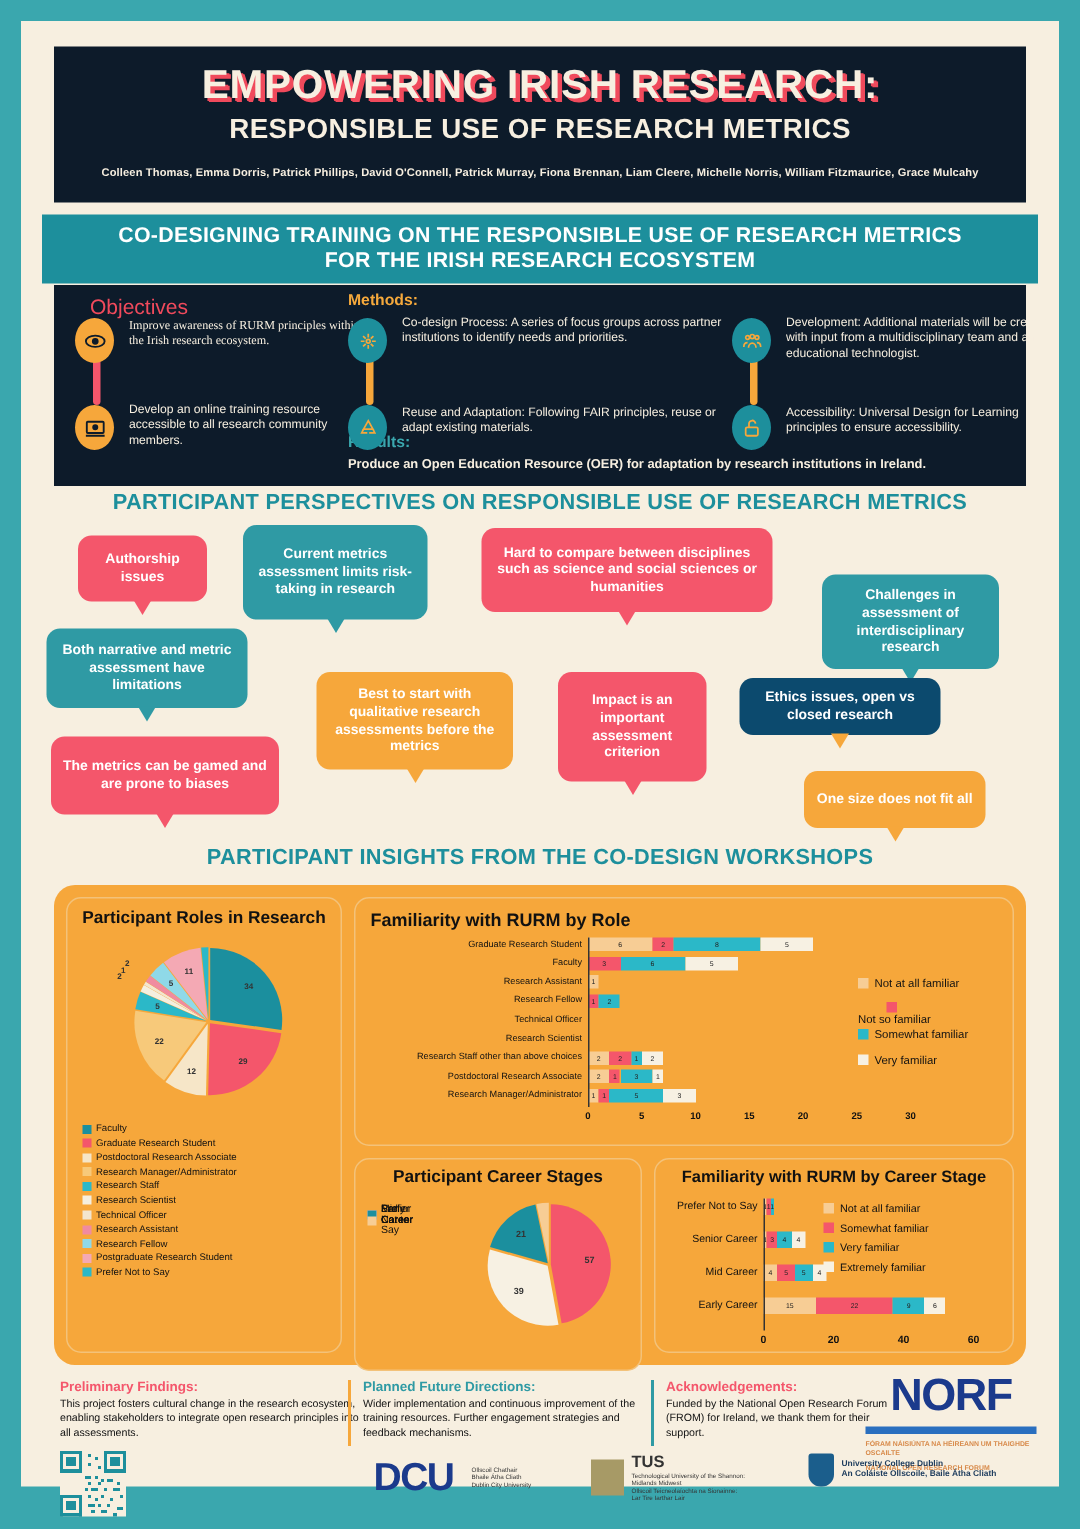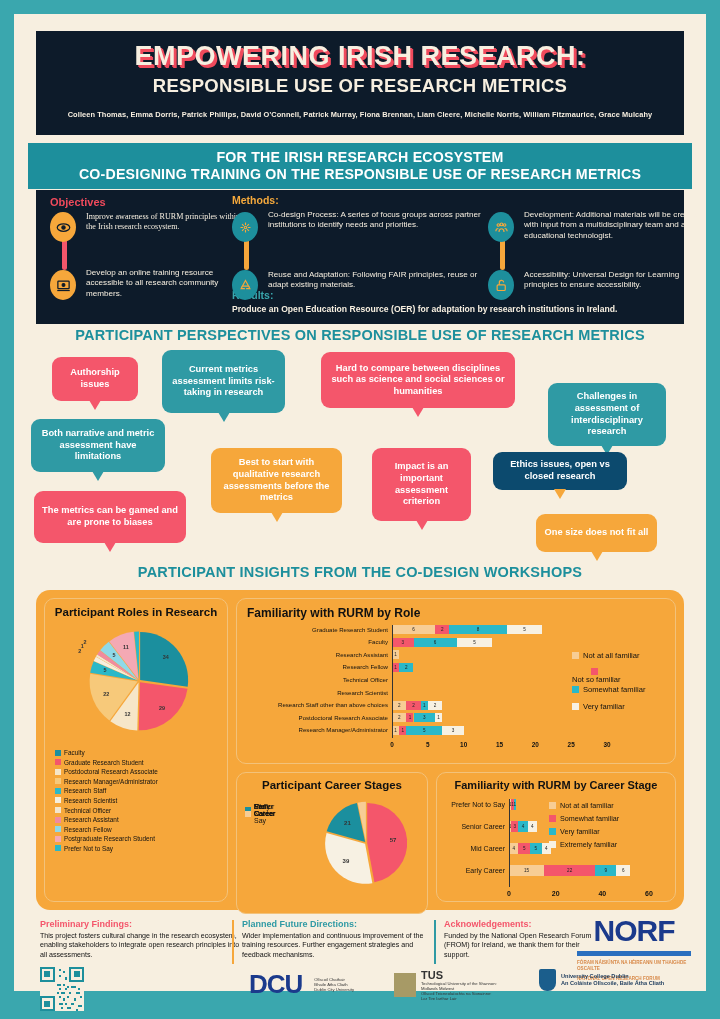--- a/index.html
+++ b/index.html
@@ -42,21 +42,21 @@
     background: #1d8f9c; color: #fff; text-align: center;
     display: flex; flex-direction: column; align-items: center; justify-content: center;
   }
   .banner div { font-size: 14.2px; font-weight: bold; line-height: 17px; letter-spacing: .2px;}
 
   
   .infopanel {
     position: absolute; left: 22px; top: 176px; width: 648px; height: 134px;
     background: #0d1b2a; color: #f7efe0;
   }
-  .lbl-obj { position:absolute; left:14px; top:6px; font-size:11px; font-weight:bold; color:#f04a5c;}
+  .lbl-obj { position:absolute; left:24px; top:6px; font-size:14px; font-weight:normal; color:#f04a5c;}
   .lbl-meth{ position:absolute; left:196px; top:4px; font-size:10.5px; font-weight:bold; color:#f5a93c;}
   .lbl-res { position:absolute; left:196px; top:99px; font-size:10.5px; font-weight:bold; color:#3aa7ae;}
   .results-text { position:absolute; left:196px; top:114px; font-size:8.6px; font-weight:bold; color:#f7efe0;}
 
   .icon-col { position: absolute; }
   .icon-col .connector {
     position:absolute; left:12px; top:22px; width:5px; height:36px; border-radius:3px;
   }
   .ic {
     position:absolute; width:26px; height:30px; border-radius:13px/15px;
@@ -123,22 +123,22 @@
 
 <div class="poster">
 
   <div class="hdr">
     <div class="hdr-title">EMPOWERING IRISH RESEARCH:</div>
     <div class="hdr-sub">RESPONSIBLE USE OF RESEARCH METRICS</div>
     <div class="hdr-authors">Colleen Thomas, Emma Dorris, Patrick Phillips, David O'Connell, Patrick Murray, Fiona Brennan, Liam Cleere, Michelle Norris, William Fitzmaurice, Grace Mulcahy</div>
   </div>
 
   <div class="banner">
+    <div>CO-DESIGNING TRAINING ON THE RESPONSIBLE USE OF RESEARCH METRICS</div>
     <div>FOR THE IRISH RESEARCH ECOSYSTEM</div>
-    <div>CO-DESIGNING TRAINING ON THE RESPONSIBLE USE OF RESEARCH METRICS</div>
   </div>
 
   <div class="infopanel">
     <div class="lbl-obj">Objectives</div>
     <div class="lbl-meth">Methods:</div>
     <div class="lbl-res">Results:</div>
     <div class="results-text">Produce an Open Education Resource (OER) for adaptation by research institutions in Ireland.</div>
 
     <div class="icon-col" style="left:14px; top:22px; width:180px;">
       <div class="connector" style="background:#f4566b;"></div>

